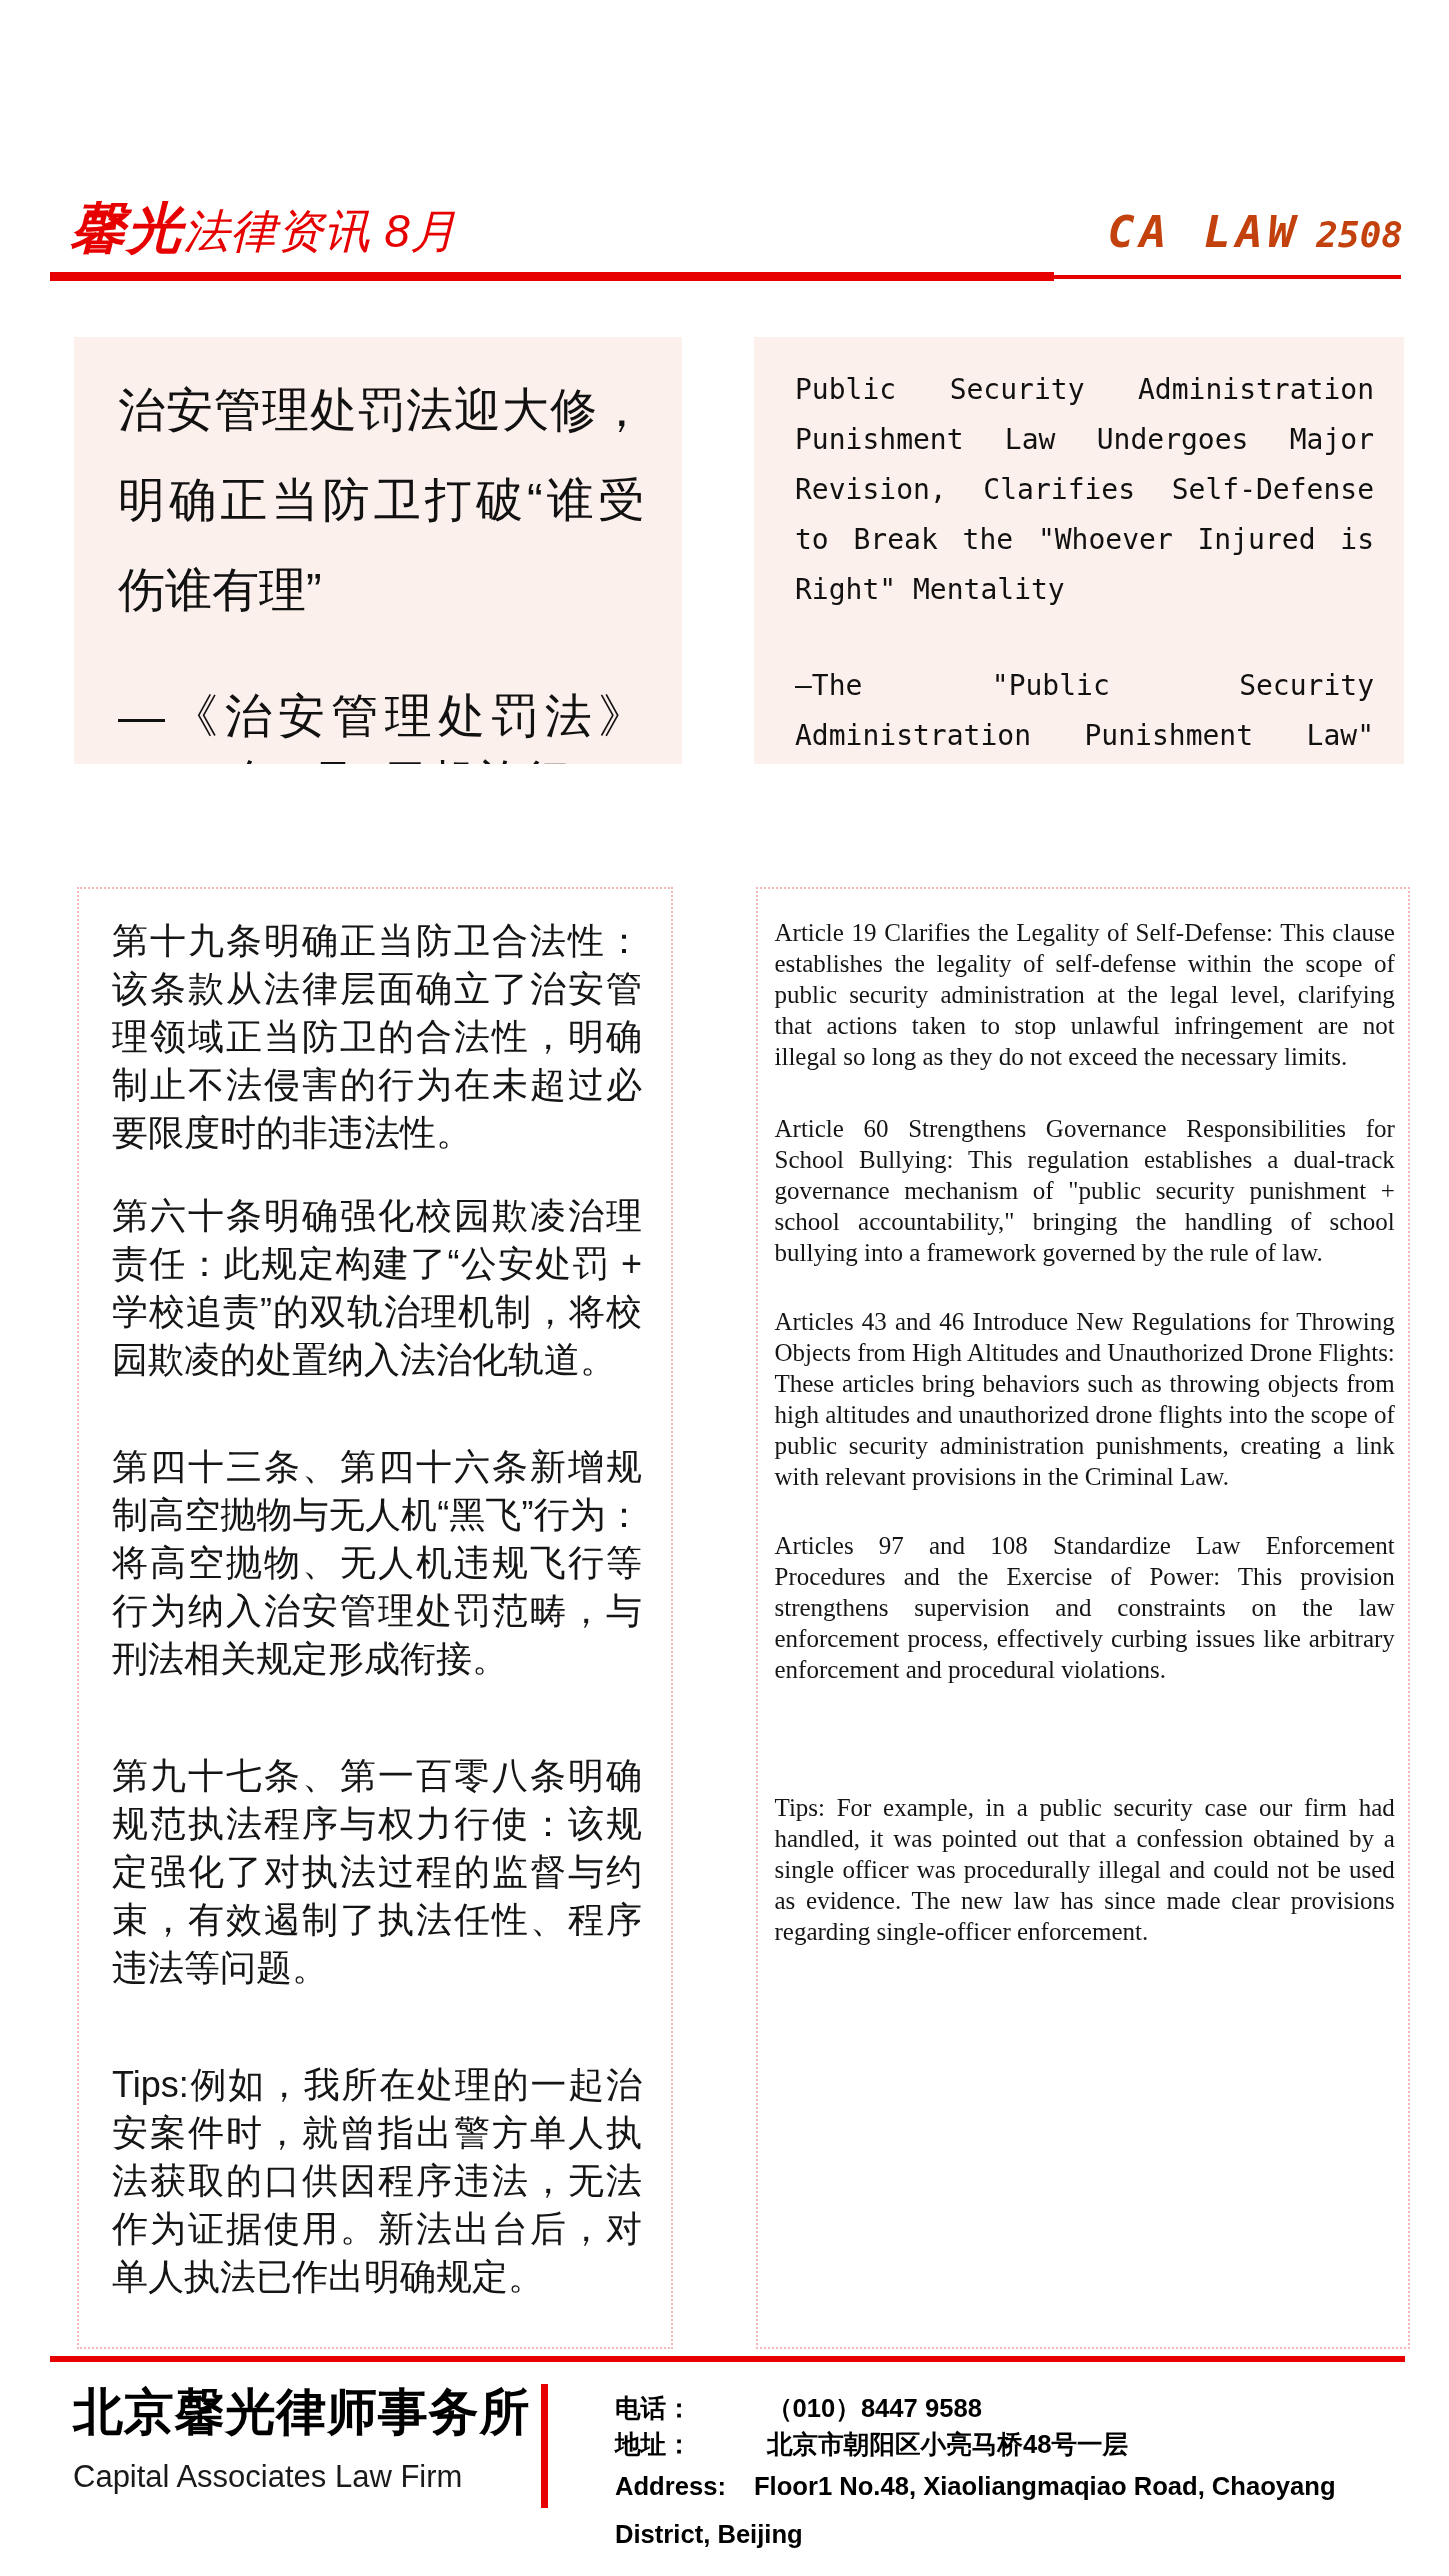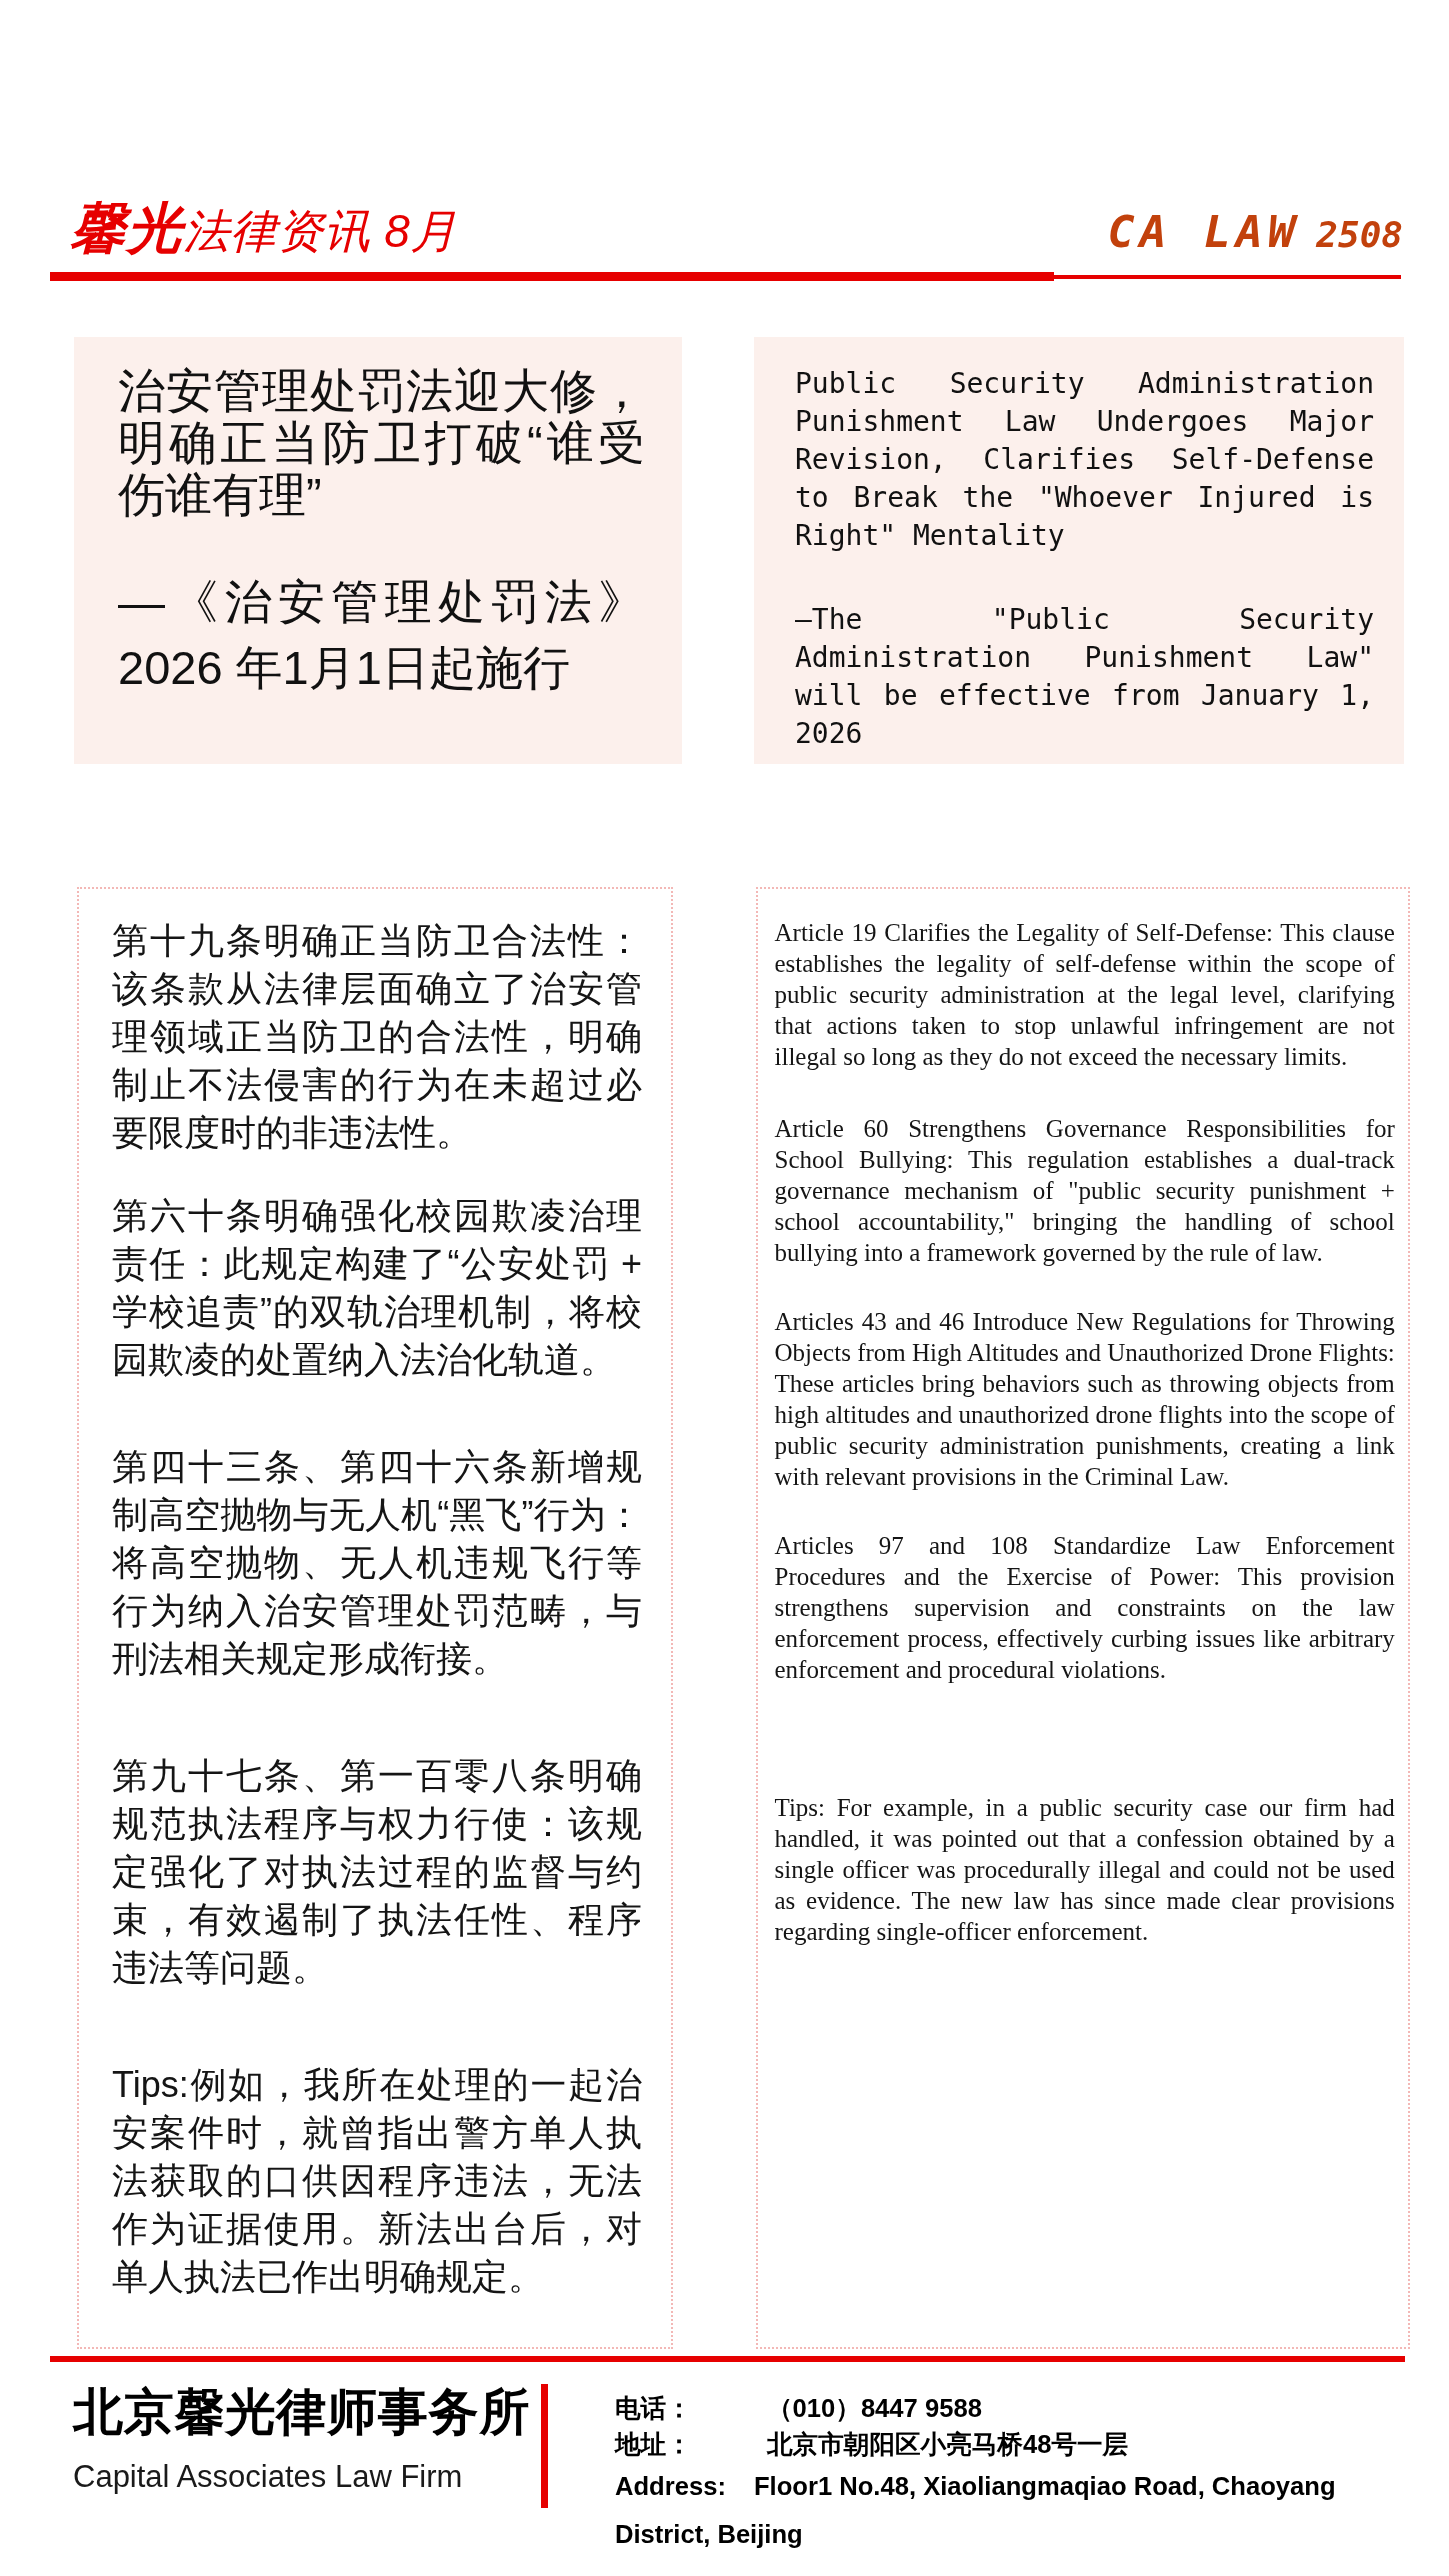--- a/index.html
+++ b/index.html
@@ -23,26 +23,26 @@
   .issue .code{font-size:45px;font-weight:bold;letter-spacing:5px;}
   .issue .num{font-size:36px;font-weight:bold;margin-left:8.3px;}
   .rule-main{position:absolute;left:50px;top:272px;width:1004px;height:9px;background:#e60000;}
   .rule-issue{position:absolute;left:950px;top:275px;width:451px;height:4.1px;background:#e60000;}
   
   .titlebox{
     position:absolute;top:337px;height:427px;
     background:#fcf0ec;box-sizing:border-box;overflow:hidden;
   }
   .titlebox-cn{left:74px;width:608px;padding:28px 37px 0 44px;}
-  .titlebox-cn p{margin:0;font-size:47px;line-height:52px;letter-spacing:0;text-align:justify;}
+  .titlebox-cn p{margin:0;font-size:47px;line-height:90px;letter-spacing:0;text-align:justify;}
   .titlebox-cn p.sub{margin-top:48px;line-height:66px;}
   .titlebox-en{left:754px;width:650px;padding:28px 30px 0 41px;}
   .titlebox-en p{
     margin:0;font-family:"DejaVu Sans Mono", monospace;
-    font-size:28px;line-height:38px;text-align:justify;text-justify:inter-character;
+    font-size:28px;line-height:50px;text-align:justify;text-justify:inter-character;
   }
   .titlebox-en p.sub{margin-top:46px;}
   
   .bodybox{
     position:absolute;top:887px;height:1462px;
     box-sizing:border-box;border:2.5px dotted #f3b8b6;
     background:#ffffff;overflow:hidden;
   }
   .bodybox-cn{left:77px;width:596px;padding:28px 29px 0 33px;}
   .bodybox-cn p{

